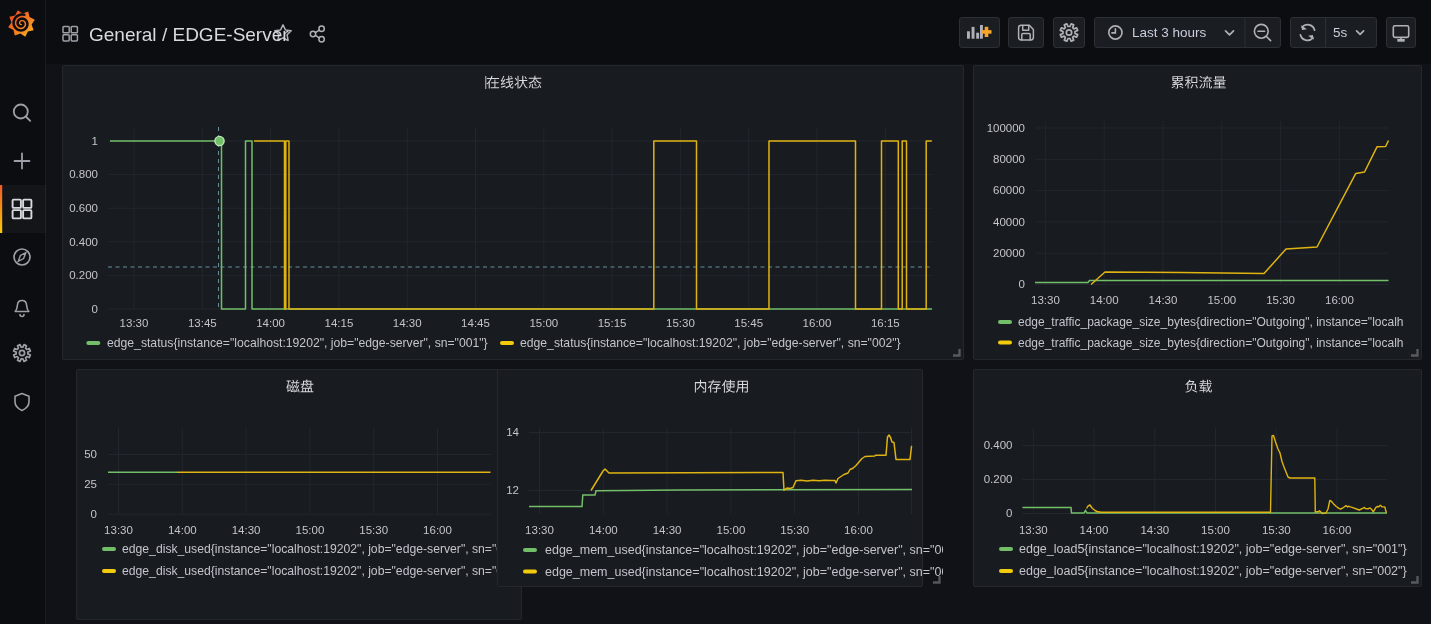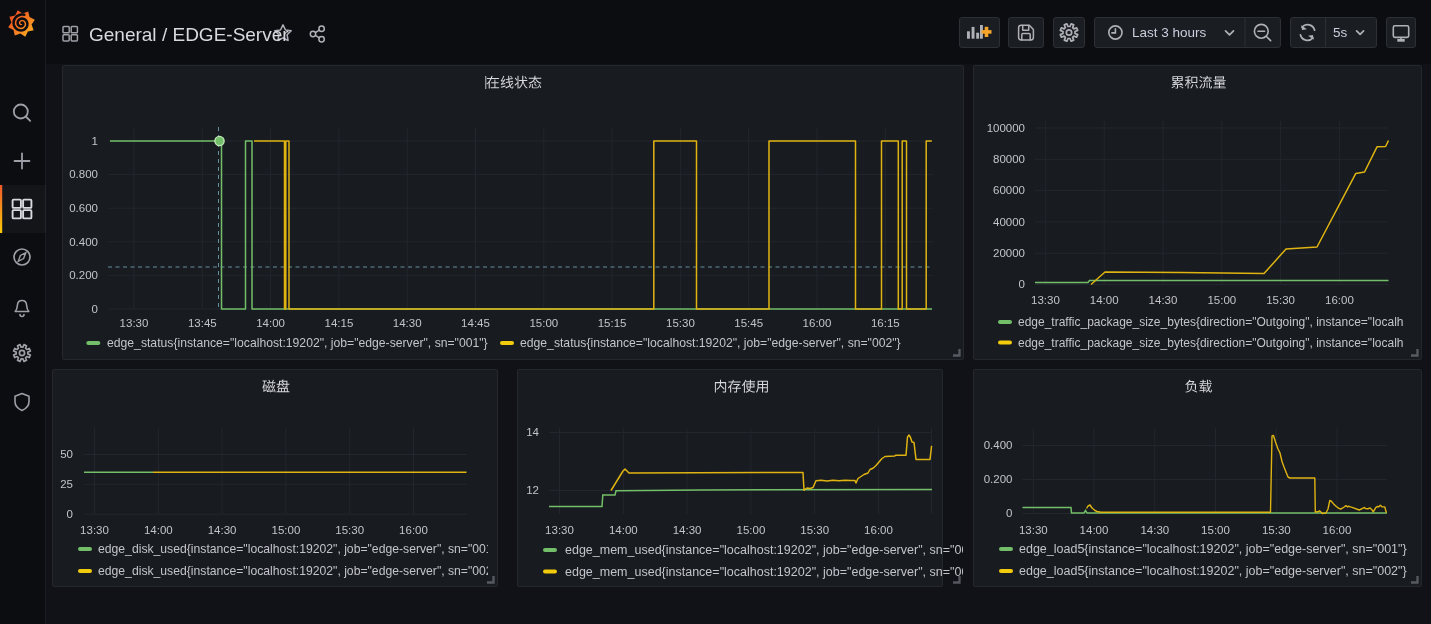--- a/index.html
+++ b/index.html
@@ -214,21 +214,21 @@
       </clipPath>
 <g clip-path="url(#cl2)">
 <rect x="24" y="254" width="14" height="4" rx="2" fill="#73bf69"></rect>
 <text x="44" y="260" font-family="&quot;Liberation Sans&quot;, sans-serif" font-size="12" fill="#c3c4cc">edge_traffic_package_size_bytes{direction="Outgoing", instance="localh</text>
 <rect x="24" y="274.5" width="14" height="4" rx="2" fill="#f2cc0c"></rect>
 <text x="44" y="280.5" font-family="&quot;Liberation Sans&quot;, sans-serif" font-size="12" fill="#c3c4cc">edge_traffic_package_size_bytes{direction="Outgoing", instance="localh</text>
 </g>
 <path d="M443.5 283 V289.5 H437" stroke="#84858d" stroke-width="2.3" fill="none" opacity=".6"></path>
 </svg>
   </div>
-<div class="panel" style="left:52px;top:369px;width:446px;height:218px">
+<div class="panel" style="left:76px;top:369px;width:446px;height:251px">
 <svg width="446" height="218" viewBox="0 0 446 218" style="position:absolute;left:0;top:0">
 <g transform="translate(209.0,21.5)" fill="#d8d9df">
         <path d="M0.6 -11.0V-10.1H2.1C1.8 -7.7 1.3 -5.5 0.4 -4.0C0.5 -3.7 0.8 -3.2 0.9 -3.0C1.1 -3.4 1.3 -3.8 1.5 -4.3V0.5H2.4V-0.7H4.6V-6.8H2.4C2.7 -7.8 2.9 -8.9 3.0 -10.1H4.8V-11.0ZM2.4 -5.9H3.7V-1.5H2.4ZM11.0 -11.8C10.8 -11.0 10.3 -10.0 9.9 -9.2H7.5L8.3 -9.6C8.1 -10.2 7.6 -11.1 7.1 -11.7L6.3 -11.4C6.7 -10.7 7.2 -9.8 7.4 -9.2H5.0V-8.3H13.4V-9.2H10.9C11.3 -9.9 11.7 -10.7 12.0 -11.4ZM4.9 0.5C5.2 0.4 5.6 0.3 8.1 -0.1C8.1 0.3 8.2 0.6 8.2 0.9L9.0 0.7C8.9 -0.2 8.5 -1.6 8.2 -2.6L7.4 -2.5C7.6 -2.0 7.8 -1.4 7.9 -0.9L6.0 -0.6C7.1 -2.2 8.2 -4.2 9.1 -6.1L8.2 -6.5C8.0 -6.0 7.7 -5.4 7.5 -4.8L6.0 -4.7C6.6 -5.6 7.1 -6.7 7.5 -7.7L6.6 -8.1C6.3 -6.9 5.6 -5.5 5.4 -5.2C5.2 -4.8 5.0 -4.6 4.8 -4.5C4.9 -4.3 5.1 -3.9 5.1 -3.7C5.3 -3.8 5.6 -3.8 7.1 -4.0C6.5 -2.8 5.9 -1.8 5.6 -1.5C5.2 -0.9 4.9 -0.4 4.6 -0.4C4.7 -0.1 4.9 0.3 4.9 0.5ZM9.3 0.5C9.5 0.4 9.9 0.3 12.6 -0.2C12.7 0.2 12.7 0.6 12.8 0.9L13.6 0.7C13.4 -0.2 13.0 -1.6 12.5 -2.7L11.8 -2.5C12.0 -2.0 12.2 -1.5 12.3 -0.9L10.3 -0.7C11.3 -2.2 12.3 -4.3 13.1 -6.2L12.2 -6.6C12.0 -6.0 11.8 -5.4 11.5 -4.9L10.1 -4.7C10.6 -5.6 11.0 -6.7 11.4 -7.8L10.5 -8.2C10.2 -6.9 9.6 -5.6 9.4 -5.2C9.2 -4.9 9.1 -4.6 8.9 -4.6C9.0 -4.4 9.1 -3.9 9.2 -3.7C9.4 -3.8 9.7 -3.9 11.1 -4.0C10.6 -2.8 10.1 -1.9 9.8 -1.5C9.5 -0.9 9.2 -0.5 8.9 -0.4C9.0 -0.2 9.2 0.3 9.2 0.5L9.3 0.5Z M19.5 -6.0C20.2 -5.6 21.2 -4.9 21.7 -4.5L22.2 -5.2C21.8 -5.6 20.8 -6.2 20.0 -6.6ZM20.5 -11.9C20.4 -11.6 20.2 -11.1 20.0 -10.7H17.0V-8.2L17.0 -7.7H14.7V-6.8H16.8C16.6 -5.9 16.1 -5.1 15.0 -4.4C15.3 -4.2 15.7 -3.8 15.8 -3.6C17.1 -4.5 17.7 -5.6 17.9 -6.8H24.4V-5.1C24.4 -5.0 24.3 -4.9 24.1 -4.9C23.9 -4.9 23.3 -4.9 22.6 -4.9C22.8 -4.7 22.9 -4.3 23.0 -4.0C23.9 -4.0 24.5 -4.0 24.9 -4.2C25.3 -4.3 25.4 -4.6 25.4 -5.1V-6.8H27.4V-7.7H25.4V-10.7H21.2L21.6 -11.7ZM19.6 -9.1C20.3 -8.7 21.2 -8.1 21.6 -7.7H18.0L18.0 -8.2V-9.8H24.4V-7.7H21.7L22.2 -8.3C21.7 -8.8 20.8 -9.3 20.1 -9.7ZM16.2 -3.7V-0.2H14.6V0.7H27.4V-0.2H25.8V-3.7ZM17.2 -0.2V-2.8H19.1V-0.2ZM20.0 -0.2V-2.8H21.9V-0.2ZM22.9 -0.2V-2.8H24.8V-0.2Z"></path>
       </g>
 <line x1="31" y1="84.5" x2="414" y2="84.5" stroke="#23262e" stroke-width="1"></line>
 <line x1="31" y1="114.3" x2="414" y2="114.3" stroke="#23262e" stroke-width="1"></line>
 <line x1="31" y1="144.2" x2="414" y2="144.2" stroke="#23262e" stroke-width="1"></line>
 <line x1="41.5" y1="58" x2="41.5" y2="144.20000000000005" stroke="#23262e" stroke-width="1"></line>
 <line x1="105.3" y1="58" x2="105.3" y2="144.20000000000005" stroke="#23262e" stroke-width="1"></line>
 <line x1="169.1" y1="58" x2="169.1" y2="144.20000000000005" stroke="#23262e" stroke-width="1"></line>
@@ -251,21 +251,21 @@
       </clipPath>
 <g clip-path="url(#cl3)">
 <rect x="25" y="177" width="14" height="4" rx="2" fill="#73bf69"></rect>
 <text x="45" y="183" font-family="&quot;Liberation Sans&quot;, sans-serif" font-size="12.2" fill="#c3c4cc">edge_disk_used{instance="localhost:19202", job="edge-server", sn="001</text>
 <rect x="25" y="199" width="14" height="4" rx="2" fill="#f2cc0c"></rect>
 <text x="45" y="205" font-family="&quot;Liberation Sans&quot;, sans-serif" font-size="12.2" fill="#c3c4cc">edge_disk_used{instance="localhost:19202", job="edge-server", sn="002</text>
 </g>
 <path d="M440.5 206 V212.5 H434" stroke="#84858d" stroke-width="2.3" fill="none" opacity=".6"></path>
 </svg>
   </div>
-<div class="panel" style="left:517px;top:369px;width:426px;height:218px">
+<div class="panel" style="left:497px;top:369px;width:426px;height:218px">
 <svg width="447" height="218" viewBox="0 0 447 218" style="position:absolute;left:0;top:0">
 <g transform="translate(195.5,21.5)" fill="#d8d9df">
         <path d="M1.4 -9.4V1.1H2.4V-8.3H6.5C6.4 -6.5 5.9 -4.2 2.8 -2.5C3.0 -2.3 3.4 -1.9 3.5 -1.7C5.4 -2.8 6.4 -4.1 7.0 -5.5C8.3 -4.3 9.7 -2.8 10.4 -1.9L11.3 -2.6C10.4 -3.6 8.7 -5.3 7.3 -6.5C7.4 -7.1 7.5 -7.7 7.5 -8.3H11.6V-0.3C11.6 -0.0 11.5 0.1 11.3 0.1C11.0 0.1 10.0 0.1 9.0 0.0C9.2 0.3 9.4 0.8 9.4 1.1C10.7 1.1 11.5 1.1 12.0 0.9C12.5 0.8 12.6 0.4 12.6 -0.3V-9.4H7.5V-11.8H6.5V-9.4Z M22.6 -4.9V-3.7H18.7V-2.7H22.6V-0.1C22.6 0.1 22.5 0.1 22.3 0.1C22.0 0.1 21.2 0.1 20.3 0.1C20.4 0.4 20.6 0.8 20.6 1.1C21.8 1.1 22.6 1.1 23.1 1.0C23.5 0.8 23.6 0.5 23.6 -0.1V-2.7H27.4V-3.7H23.6V-4.5C24.7 -5.2 25.8 -6.0 26.5 -6.9L25.8 -7.4L25.6 -7.4H19.9V-6.4H24.7C24.1 -5.8 23.3 -5.2 22.6 -4.9ZM19.4 -11.8C19.2 -11.2 19.0 -10.5 18.8 -9.9H14.9V-8.9H18.4C17.4 -7.0 16.1 -5.2 14.4 -4.0C14.6 -3.7 14.9 -3.3 15.0 -3.0C15.6 -3.5 16.1 -3.9 16.6 -4.5V1.1H17.7V-5.8C18.4 -6.7 19.0 -7.8 19.5 -8.9H27.1V-9.9H19.9C20.1 -10.4 20.3 -11.0 20.5 -11.5Z M36.4 -11.7V-10.2H32.5V-9.2H36.4V-7.9H32.9V-4.0H36.3C36.2 -3.2 36.0 -2.5 35.6 -1.8C34.8 -2.4 34.2 -3.0 33.8 -3.7L32.9 -3.4C33.4 -2.5 34.1 -1.8 34.9 -1.1C34.3 -0.5 33.3 -0.1 32.0 0.3C32.2 0.5 32.5 0.9 32.6 1.2C34.1 0.7 35.1 0.1 35.8 -0.5C37.2 0.3 39.0 0.9 41.0 1.1C41.1 0.8 41.4 0.4 41.6 0.2C39.6 -0.0 37.8 -0.5 36.4 -1.3C37.0 -2.1 37.2 -3.0 37.3 -4.0H41.0V-7.9H37.4V-9.2H41.5V-10.2H37.4V-11.7ZM33.9 -7.0H36.4V-5.5L36.4 -4.9H33.9ZM37.4 -7.0H40.0V-4.9H37.4L37.4 -5.5ZM31.9 -11.8C31.1 -9.7 29.7 -7.6 28.3 -6.2C28.5 -6.0 28.8 -5.4 28.9 -5.2C29.4 -5.7 29.9 -6.4 30.4 -7.0V1.2H31.4V-8.6C32.0 -9.5 32.5 -10.5 32.9 -11.5Z M44.1 -10.8V-5.7C44.1 -3.7 44.0 -1.2 42.4 0.5C42.7 0.6 43.1 1.0 43.3 1.2C44.3 0.0 44.8 -1.6 45.0 -3.2H48.5V1.0H49.6V-3.2H53.4V-0.3C53.4 -0.1 53.3 0.0 53.0 0.0C52.7 0.1 51.8 0.1 50.8 0.0C50.9 0.3 51.1 0.8 51.2 1.0C52.5 1.1 53.3 1.0 53.8 0.9C54.2 0.7 54.4 0.4 54.4 -0.3V-10.8ZM45.2 -9.8H48.5V-7.5H45.2ZM53.4 -9.8V-7.5H49.6V-9.8ZM45.2 -6.5H48.5V-4.2H45.1C45.2 -4.7 45.2 -5.2 45.2 -5.7ZM53.4 -6.5V-4.2H49.6V-6.5Z"></path>
       </g>
 <line x1="31" y1="62.5" x2="414" y2="62.5" stroke="#23262e" stroke-width="1"></line>
 <line x1="31" y1="120.5" x2="414" y2="120.5" stroke="#23262e" stroke-width="1"></line>
 <line x1="41.5" y1="58" x2="41.5" y2="144.20000000000005" stroke="#23262e" stroke-width="1"></line>
 <line x1="105.3" y1="58" x2="105.3" y2="144.20000000000005" stroke="#23262e" stroke-width="1"></line>
 <line x1="169.1" y1="58" x2="169.1" y2="144.20000000000005" stroke="#23262e" stroke-width="1"></line>
 <line x1="232.9" y1="58" x2="232.9" y2="144.20000000000005" stroke="#23262e" stroke-width="1"></line>

